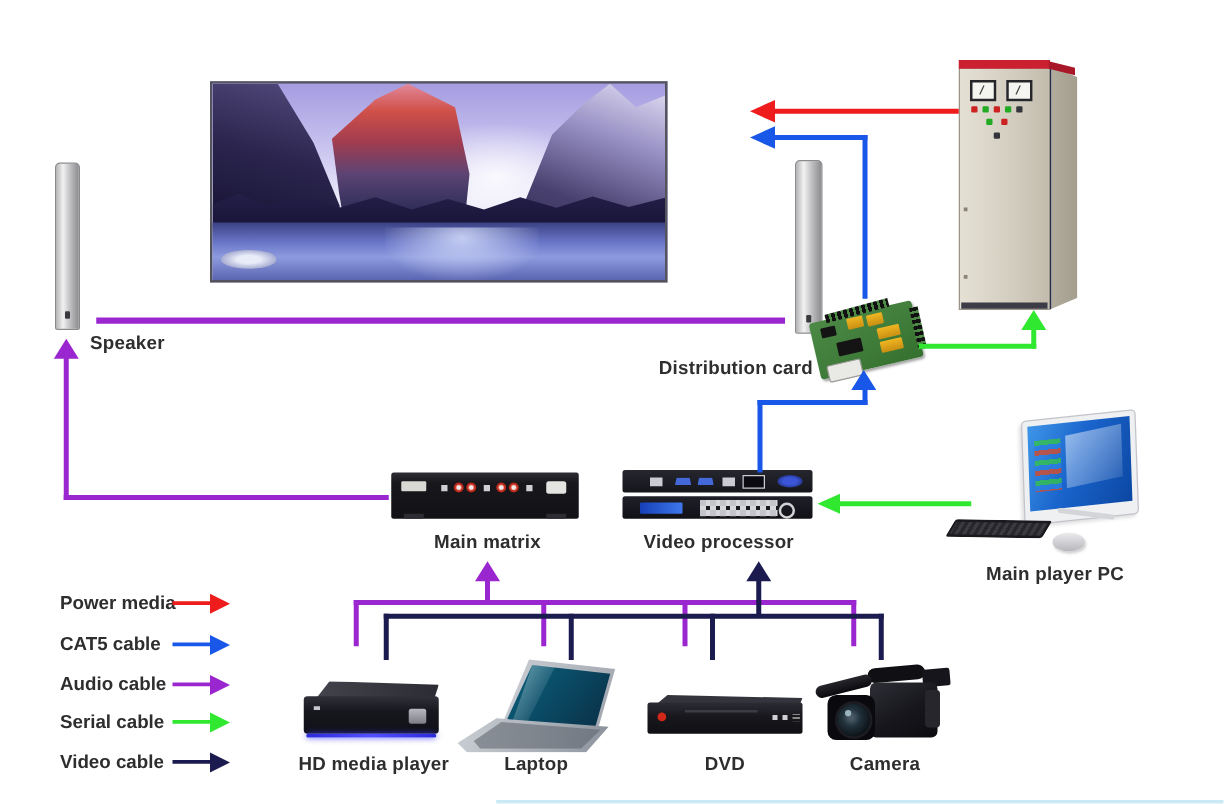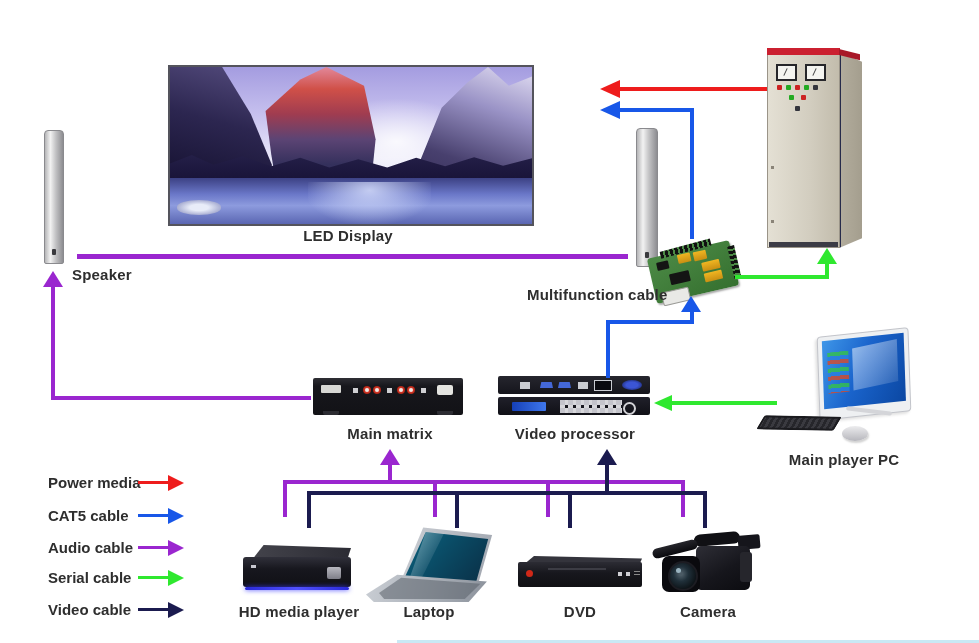--- a/index.html
+++ b/index.html
@@ -148,21 +148,20 @@
     <div class="sky"></div>
     <div class="glow"></div>
     <div class="mtn-l"></div>
     <div class="cliff"></div>
     <div class="mtn-r"></div>
     <div class="trees"></div>
     <div class="water"></div>
     <div class="water-glow"></div>
     <div class="snow"></div>
   </div>
-  <div class="lbl c" style="left:268px;top:227px;width:160px;">LED Display</div>
 
   <div class="speaker" style="left:44px;top:130px;width:18px;height:132px;">
       <span class="dot"></span>
     </div>
   <div class="lbl" style="left:72px;top:266px;">Speaker</div>
   <div class="speaker" style="left:636px;top:128px;width:20px;height:137px;">
       <span class="dot"></span>
     </div>
 
   <div class="cab">
@@ -195,21 +194,21 @@
       <i class="pins-right"></i>
       <i class="relay" style="left:30px;top:3px;"></i>
       <i class="relay" style="left:46px;top:4px;"></i>
       <i class="relay" style="left:52px;top:16px;width:18px;"></i>
       <i class="relay" style="left:52px;top:27px;width:18px;"></i>
       <i class="chip" style="left:18px;top:20px;width:20px;height:11px;"></i>
       <i class="chip" style="left:8px;top:6px;width:12px;height:8px;"></i>
       <i class="conn"></i>
     </div>
   </div>
-  <div class="lbl" style="left:527px;top:286px;">Multifunction cable</div>
+  <div class="lbl" style="left:527px;top:286px;">Distribution card</div>
 
   <div class="amx">
     <i class="tag"></i>
     <i class="rca" style="left:50px;"></i>
     <i class="rca" style="left:60px;"></i>
     <i class="rca" style="left:84px;"></i>
     <i class="rca" style="left:94px;"></i>
     <i class="sq" style="left:40px;"></i>
     <i class="sq" style="left:74px;"></i>
     <i class="sq" style="left:108px;"></i>

